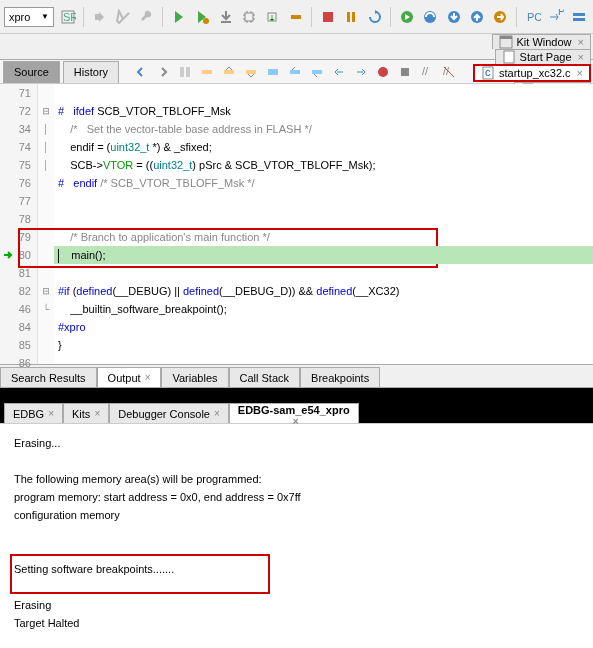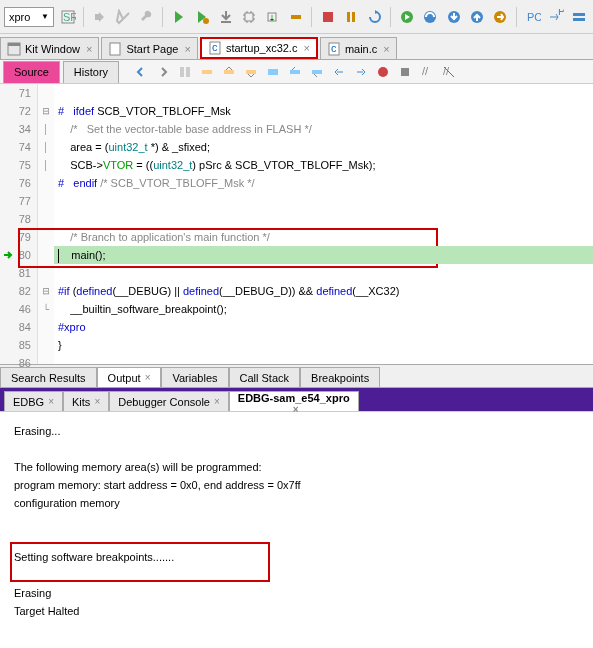--- a/index.html
+++ b/index.html
@@ -3,28 +3,28 @@
 <meta charset="utf-8">
 <style>
 * { margin: 0; padding: 0; box-sizing: border-box; font-family: Tahoma, Arial, sans-serif; font-size: 11px; }
 body { background: #fff; width: 593px; height: 648px; overflow: hidden; }
 .toolbar-main { height: 34px; background: #f0f0f0; border-bottom: 1px solid #ccc; display: flex; align-items: center; padding: 0 4px; gap: 4px; }
 .combo { height: 20px; border: 1px solid #999; background: #fff; padding: 0 4px; display: flex; align-items: center; min-width: 50px; }
 .combo .arrow { margin-left: auto; font-size: 8px; }
 .tbtn { width: 22px; height: 22px; display: inline-flex; align-items: center; justify-content: center; color: #666; cursor: pointer; }
 .tbtn svg { width: 16px; height: 16px; }
 .sep { width: 1px; height: 20px; background: #ccc; margin: 0 2px; }
-.file-tabs { height: 26px; background: #f0f0f0; border-bottom: 1px solid #aaa; display: flex; align-items: flex-end; padding-left: 0; }
+.file-tabs { height: 26px; background: #f0f0f0; border-bottom: 1px solid #aaa; display: flex; align-items: flex-end; padding-left: 22px; flex-direction: column; }
 .ftab { height: 22px; border: 1px solid #aaa; border-bottom: none; background: #e8e8e8; padding: 0 6px; display: flex; align-items: center; gap: 4px; margin-right: 2px; cursor: pointer; }
 .ftab.active { background: #fff; }
 .ftab.hl { border: 2px solid #cc0000; }
 .ftab .ico { width: 14px; height: 14px; display: inline-flex; align-items: center; justify-content: center; }
 .ftab .x { color: #888; cursor: pointer; font-size: 11px; margin-left: 2px; }
 .subtabs { height: 24px; background: #f5f5f5; border-bottom: 1px solid #ccc; display: flex; align-items: center; }
-.stab { height: 22px; padding: 0 10px; border: 1px solid #aaa; border-bottom: none; background: #ec4899; margin-left: 3px; display: flex; align-items: center; cursor: pointer; }
+.stab { height: 22px; padding: 0 10px; border: 1px solid #aaa; border-bottom: none; background: #a3a3a3; margin-left: 3px; display: flex; align-items: center; cursor: pointer; }
 .stab.inactive { background: #e8e8e8; }
 .subtoolbar { margin-left: 12px; display: flex; gap: 2px; }
 .sbtn { width: 20px; height: 20px; display: inline-flex; align-items: center; justify-content: center; cursor: pointer; }
 .sbtn svg { width: 14px; height: 14px; }
 .editor { height: 280px; background: #fff; display: flex; font-family: "Courier New", monospace; font-size: 13px; position: relative; }
 .gutter { width: 38px; background: #f5f5f5; text-align: right; color: #888; padding-right: 6px; border-right: 1px solid #e0e0e0; }
 .gutter .ln { height: 18px; line-height: 18px; }
 .fold { width: 16px; background: #fafafa; }
 .fold .fm { height: 18px; display: flex; align-items: center; justify-content: center; font-size: 9px; color: #888; }
 .code { flex: 1; position: relative; }
@@ -33,21 +33,21 @@
 .code .cursor { display: inline-block; width: 1px; height: 14px; background: #000; vertical-align: middle; }
 .kw-blue { color: #0000cc; }
 .kw-green { color: #009900; }
 .kw-gray { color: #888; }
 .kw-teal { color: #008080; }
 .red-box-code { position: absolute; border: 2px solid #cc0000; pointer-events: none; }
 .bottom-tabs { height: 24px; background: #f0f0f0; border-top: 1px solid #aaa; border-bottom: 1px solid #aaa; display: flex; align-items: flex-end; }
 .btab { height: 20px; border: 1px solid #aaa; border-bottom: none; background: #e8e8e8; padding: 0 10px; display: flex; align-items: center; cursor: pointer; font-weight: normal; }
 .btab.active { background: #fff; }
 .btab .x { margin-left: 4px; color: #888; font-size: 10px; }
-.sub-bottom-tabs { height: 24px; background: #4c1d95; border-bottom: 1px solid #ccc; display: flex; align-items: flex-end; padding-left: 4px; }
+.sub-bottom-tabs { height: 36px; background: #000000; border-bottom: 1px solid #ccc; display: flex; align-items: flex-end; padding-left: 4px; }
 .sbtab { height: 20px; border: 1px solid #aaa; border-bottom: none; background: #e8e8e8; padding: 0 8px; display: flex; align-items: center; cursor: pointer; }
 .sbtab.active { background: #fff; font-weight: bold; flex-direction: column; }
 .sbtab .x { margin-left: 4px; color: #888; font-size: 10px; }
 .console { padding: 10px 14px; font-family: "Courier New", monospace; font-size: 12px; line-height: 18px; height: 220px; position: relative; }
 .red-box-console { position: absolute; border: 2px solid #cc0000; left: 10px; width: 260px; height: 40px; pointer-events: none; }
 </style>
 </head>
 <body>
 
 <div class="toolbar-main">
@@ -349,21 +349,21 @@
       <div class="fm">└</div>
       <div class="fm"></div>
       <div class="fm"></div>
       <div class="fm"></div>
     </div>
   <div class="code" id="code">
     <div class="red-box-code" style="top:144px; left:-36px; width:420px; height:40px;"></div>
   <div class="cl" style="position: absolute; top: 0px; left: 0px; right: 0px;"></div>
       <div class="cl" style="position: absolute; top: 18px; left: 0px; right: 0px;"><span class="kw-blue">#   </span><span class="kw-blue">ifdef</span><span class=""> SCB_VTOR_TBLOFF_Msk</span></div>
       <div class="cl" style="position: absolute; top: 36px; left: 0px; right: 0px;"><span class="">    </span><span class="kw-gray">/*   Set the vector-table base address in FLASH */</span></div>
-      <div class="cl" style="position: absolute; top: 54px; left: 0px; right: 0px;"><span class="">    area = (</span><span class="kw-teal">uint32_t</span><span class=""> *) &amp; _sfixed;</span></div>
+      <div class="cl" style="position: absolute; top: 54px; left: 0px; right: 0px;"><span class="">    endif = (</span><span class="kw-teal">uint32_t</span><span class=""> *) &amp; _sfixed;</span></div>
       <div class="cl" style="position: absolute; top: 72px; left: 0px; right: 0px;"><span class="">    SCB-&gt;</span><span class="kw-green">VTOR</span><span class=""> = ((</span><span class="kw-teal">uint32_t</span><span class="">) pSrc &amp; SCB_VTOR_TBLOFF_Msk);</span></div>
       <div class="cl" style="position: absolute; top: 90px; left: 0px; right: 0px;"><span class="kw-blue">#   </span><span class="kw-blue">endif</span><span class=""> </span><span class="kw-gray">/* SCB_VTOR_TBLOFF_Msk */</span></div>
       <div class="cl" style="position: absolute; top: 108px; left: 0px; right: 0px;"></div>
       <div class="cl" style="position: absolute; top: 126px; left: 0px; right: 0px;"></div>
       <div class="cl" style="position: absolute; top: 144px; left: 0px; right: 0px;"><span class="">    </span><span class="kw-gray">/* Branch to application's main function */</span></div>
       <div class="hl-current" style="top: 162px;"></div>
       <div style="position: absolute; left: -52px; top: 164px;"><svg width="14" height="14" viewBox="0 0 14 14">
           <path d="M2 7 L8 7 M6 4 L9 7 L6 10" stroke="#0a0" stroke-width="2" fill="none"></path>
         </svg></div>
       <div class="cl" style="position: absolute; top: 162px; left: 0px; right: 0px;"><span class="cursor"></span><span class="">    main();</span></div>

